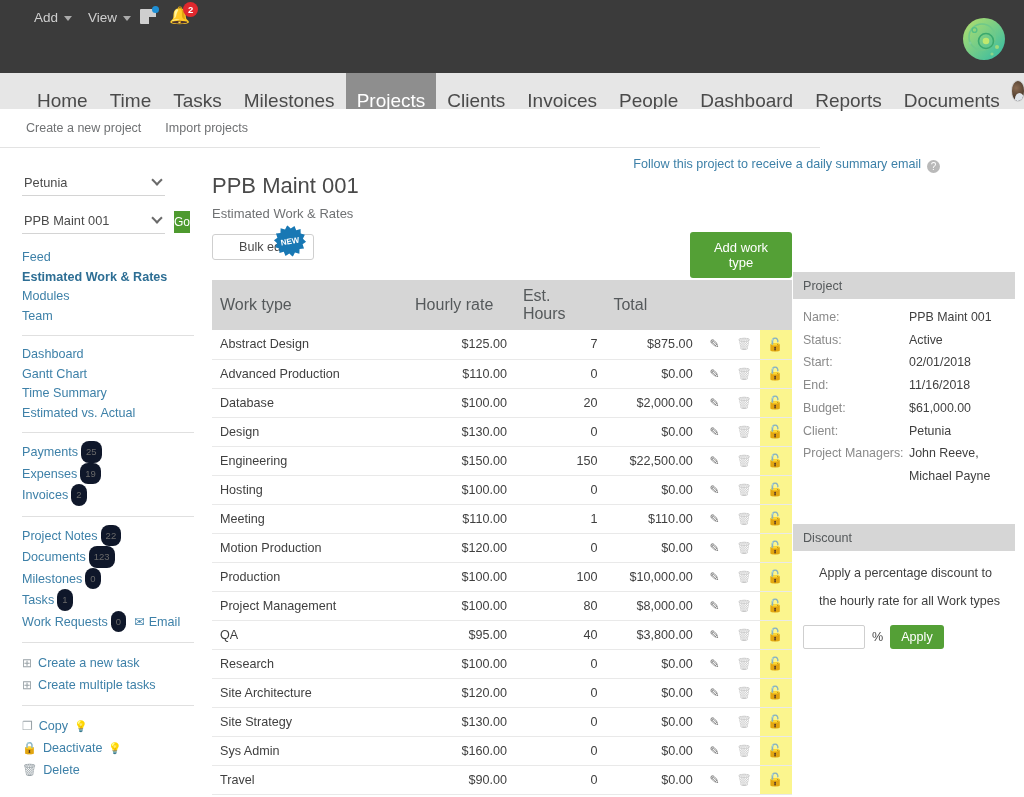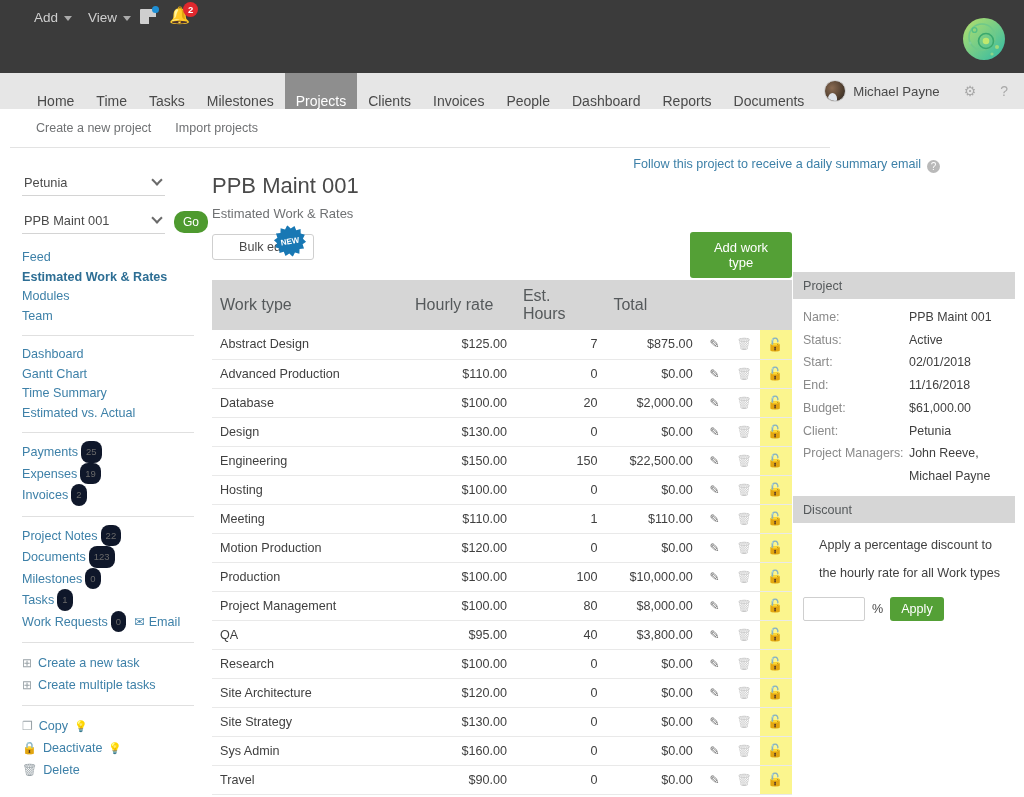--- a/index.html
+++ b/index.html
@@ -38,60 +38,60 @@
   }
   .logo { position: absolute; right: 18px; top: 17px; width: 44px; height: 44px; }
 
   
   .navbar {
     position: absolute; top: 73px; left: 0; width: 1024px; height: 36px;
     background: #e6e6e6; display: flex; align-items: stretch;
   }
   .nav-items { display: flex; margin-left: 26px; }
   .nav-item {
-    display: flex; align-items: flex-end; padding: 0 11px;
-    font-size: 14px; color: #4a4a4a; cursor: pointer;
+    display: flex; align-items: flex-start; padding: 17px 11px;
+    font-size: 19px; color: #4a4a4a; cursor: pointer;
   }
   .nav-item.active { background: #8e8e8e; color: #fff; }
   .nav-right { margin-left: auto; display: flex; align-items: center; padding-right: 16px; gap: 0; }
   .avatar {
     width: 22px; height: 22px; border-radius: 50%;
     background: radial-gradient(circle at 35% 35%, #8a6b52, #4a3a2c 65%, #2b2b35);
     margin-right: 7px; border: 1px solid #cfcfcf; overflow: hidden; position: relative;
   }
   .avatar::after { content:""; position:absolute; left:3px; bottom:0; width:9px; height:8px;
     background:#dfe4ea; border-radius:50% 50% 0 0 / 70% 70% 0 0; }
   .user-name { font-size: 13.2px; color: #4a4a4a; margin-right: 24px; }
   .gear-ico { font-size: 14px; color: #a9a9a9; margin-right: 24px; cursor: pointer; }
   .help-ico { font-size: 14px; color: #a9a9a9; cursor: pointer; }
 
   
   .subnav {
     position: absolute; top: 109px; left: 0; width: 820px; height: 39px;
     background: #fff; border-bottom: 1px solid #e3e3e3;
-    display: flex; align-items: center; padding-left: 26px; margin-left: 10px;
+    display: flex; align-items: center; padding-left: 26px;
   }
   .subnav a { font-size: 12.5px; color: #6f7173; text-decoration: none; margin-right: 24px; }
 
   
   .sidebar { position: absolute; top: 148px; left: 0; width: 210px; padding: 24px 0 0 22px; }
   .sel-row { display: flex; align-items: center; margin-bottom: 14px; }
   .sel {
     position: relative; width: 143px; border-bottom: 1px solid #d4d4d4;
     font-size: 12.8px; color: #4a4a4a; padding: 3px 18px 5px 2px; cursor: pointer;
     background: #fff;
   }
   .sel .chev {
     position: absolute; right: 4px; top: 4px; width: 8px; height: 8px;
     border-right: 2px solid #6a6a6a; border-bottom: 2px solid #6a6a6a;
     transform: rotate(45deg);
   }
   .go-btn {
     margin-left: 9px; background: #4e9a2f; color: #fff; font-size: 12px;
-    border: none; border-radius: 10px; padding: 4px 9px; cursor: pointer;
+    border: none; border-radius: 0; padding: 4px 0; cursor: pointer;
   }
   .side-group { margin-top: 14px; }
   .side-link {
     display: block; font-size: 12.6px; color: #3d80a8; text-decoration: none;
     line-height: 19.5px; cursor: pointer;
   }
   .side-link.bold { font-weight: bold; color: #2d6e94; }
   .side-sep { width: 172px; height: 1px; background: #e0e0e0; margin: 9px 0 9px 0; }
   .count {
     display: inline-block; background: #0f172a; color: #6a6a6a; font-size: 9.5px;
@@ -159,21 +159,21 @@
   .pencil { color: #6b6b6b; font-size: 12px; cursor: pointer; }
   .trash { color: #c9c9c9; font-size: 12px; cursor: pointer; }
   .lock { color: #a6ab1e; font-size: 13px; cursor: pointer; }
 
   
   .rpanel { position: absolute; top: 148px; left: 793px; width: 222px; }
   .rp-head {
     background: #d6d6d6; color: #55595b; font-size: 12.6px;
     padding: 7px 10px; height: 27px; margin-top: 124px;
   }
-  .rp-head.second { margin-top: 8px; }
+  .rp-head.second { margin-top: 36px; }
   .rp-body { padding: 7px 10px 0 10px; }
   .rp-row { display: flex; font-size: 12.4px; line-height: 22.7px; }
   .rp-label { color: #8a8a8a; width: 106px; flex: none; }
   .rp-val { color: #3f3f3f; }
   .rp-text { font-size: 12.6px; color: #3f3f3f; line-height: 28px; padding: 8px 10px 0 26px; }
   .disc-row { display: flex; align-items: center; padding: 10px 10px 0 10px; }
   .disc-input { width: 62px; height: 24px; border: 1px solid #cfcfcf; border-radius: 2px; background:#fff; }
   .pct { font-size: 12.6px; color: #4a4a4a; margin: 0 7px; }
   .apply-btn {
     background: #54a036; color: #fff; border: none; border-radius: 3px;

